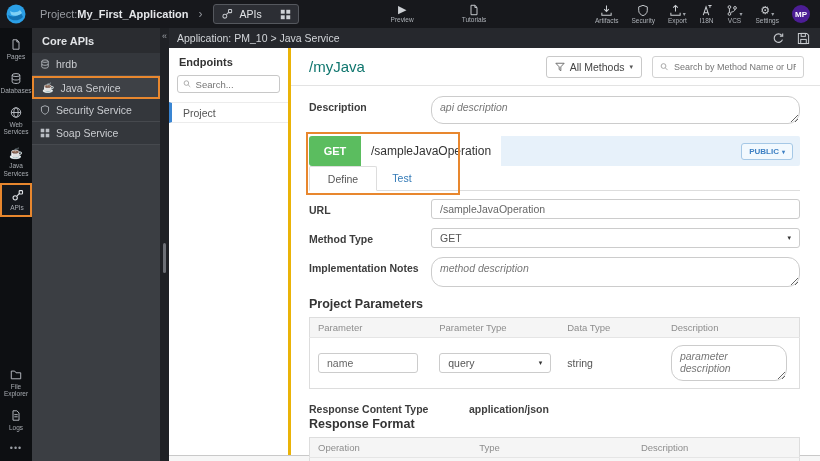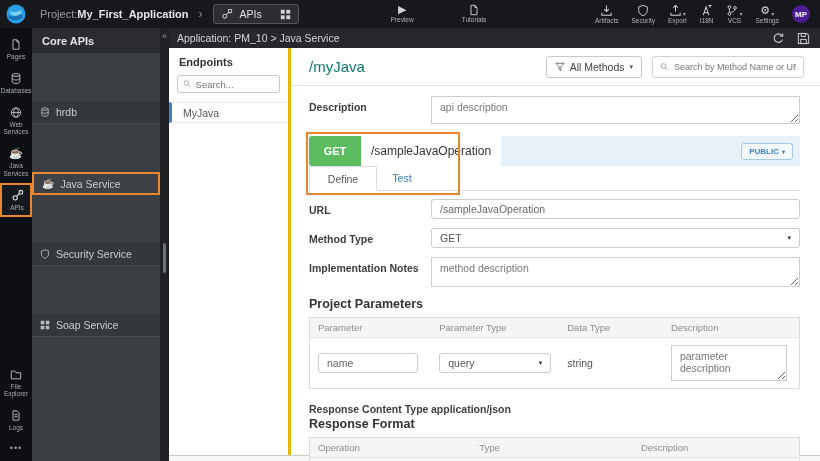--- a/index.html
+++ b/index.html
@@ -35,21 +35,21 @@
   .rail-item { display:flex; flex-direction:column; align-items:center; gap:2px;
     padding:6px 0 5px; font-size:6.5px; color:#a7abb1; text-align:center; line-height:1.2; }
   .rail-item svg, .rail-item .glyph { height:13px; }
   .rail-item .glyph { font-size:11px; color:#b9bdc3; line-height:13px; }
   .rail-item.selected { outline:2px solid #e8872e; outline-offset:-2px;
     border-left:2px solid #2d8fe0; background:#15181d; }
   .rail-spacer { flex:1; }
   .rail-dots { color:#9a9ea4; font-size:9px; letter-spacing:1px; text-align:center; padding:6px 0 8px; }
 
   
-  .coreapis { width:128px; background:#3b3e43; flex:none; display:flex; flex-direction:column;gap:48px; }
+  .coreapis { width:128px; background:#3b3e43; flex:none; display:flex; flex-direction:column; }
   .coreapis-hdr { height:25px; background:#2a2c30; color:#e2e4e7; font-size:11px; font-weight:bold;
     display:flex; align-items:center; padding-left:10px; }
   .ca-item { height:23px; display:flex; align-items:center; gap:6px; padding-left:8px;
     font-size:10.5px; color:#caccd0; border-bottom:1px solid #46494e; background:#34373c; }
   .ca-item .glyph { font-size:10px; color:#b9bdc3; line-height:10px; }
   .ca-item.highlighted { border:2px solid #e8872e; background:#3e4146; }
 
   
   .strip { width:9px; background:#1f2125; flex:none; position:relative; }
   .strip .collapse { display:block; color:#9b9fa5; font-size:9px; text-align:center;
@@ -90,23 +90,23 @@
     border:1px solid #d2d2d2; border-radius:3px; padding:0 7px; margin-left:10px; background:#fff; }
   .main-search input { border:0; outline:0; width:100%; font-size:9px; color:#555;
     font-family:"Liberation Sans", sans-serif; }
 
   .form { padding:10px 20px 0 18px; position:relative; }
   .frow { display:flex; margin-bottom:9px; }
   .flabel { width:122px; flex:none; font-weight:bold; font-size:10.5px; color:#3d3d3d; padding-top:5px; }
   .fctrl { flex:1; min-width:0; }
   input.text { width:100%; height:20px; border:1px solid #ccc; border-radius:3px;
     font-size:10.5px; color:#666; padding:0 8px; outline:0; font-family:"Liberation Sans", sans-serif; }
-  textarea.text { width:100%; border:1px solid #ccc; border-radius:0; font-size:10.5px;
+  textarea.text { width:100%; border:1px solid #ccc; border-radius:12px; font-size:10.5px;
     color:#777; padding:4px 8px; resize:vertical; outline:0;
-    font-family:"Liberation Sans", sans-serif; display:block; }
+    font-family:"Liberation Sans", sans-serif; display:block;font-style:italic; }
   .fselect { display:flex; align-items:center; height:20px; border:1px solid #ccc;
     border-radius:3px; padding:0 8px; font-size:10.5px; color:#555; background:#fff; cursor:pointer; }
   .fselect .val { flex:1; }
   .fselect .caret { font-size:7px; color:#333; }
 
   
   .method-block { position:relative; margin:12px 0 8px; }
   .method-row { height:30px; background:#e7f1fa; display:flex; align-items:center; border-radius:2px; }
   .get-badge { width:52px; height:30px; background:#5bbd5f; color:#fff; font-weight:bold;
     font-size:11px; display:flex; align-items:center; justify-content:center;
@@ -347,21 +347,21 @@
 
       <div class="endpoints">
         <div class="ep-title">Endpoints</div>
         <div class="ep-search">
           <svg class="ic" viewBox="0 0 14 14" width="10" height="10" fill="none" stroke="#999" stroke-width="1.3">
             <circle cx="5.5" cy="5.5" r="3.7"></circle>
               <path d="M8.3 8.3l3.5 3.5"></path>
           </svg>
           <input placeholder="Search..." style="">
         </div>
-        <div class="ep-item">MyJava</div>
+        <div class="ep-item">Project</div>
       </div>
 
       <div class="mainpanel">
         <div class="mp-header">
           <span class="mp-title">/myJava</span>
           <div class="btn-filter">
             <svg class="ic" viewBox="0 0 12 12" width="10" height="10" fill="none" stroke="#666" stroke-width="1.1">
               <path d="M1 1.5h10L7 5.8v4.7L5 9V5.8z"></path>
             </svg>
             <span>All Methods</span>
@@ -445,21 +445,21 @@
                   </div>
                 </td>
                 <td>string</td>
                 <td>
                     <textarea class="text" rows="2" style="">parameter description</textarea>
                   </td>
               </tr>
             </tbody>
           </table>
 
-          <div class="frow" style="margin:9px 0 0;">
+          <div class="frow" style="margin:9px 0 0;gap:38px;">
             <div class="flabel">Response Content Type</div>
             <div class="rct-value">application/json</div>
           </div>
 
           <div class="section-h" style="margin-top:2px;">Response Format</div>
           <table class="grid rtable">
             <thead>
               <tr>
                 <th style="width:33%;">Operation</th>
                 <th style="width:33%;">Type</th>

